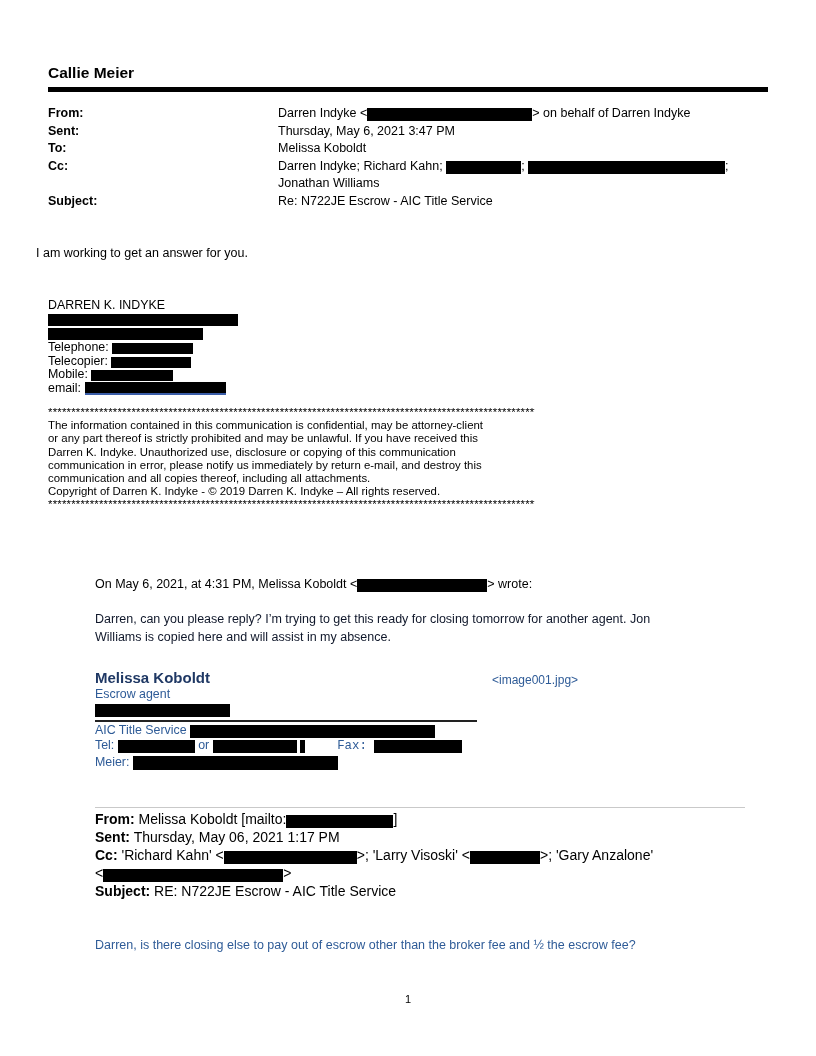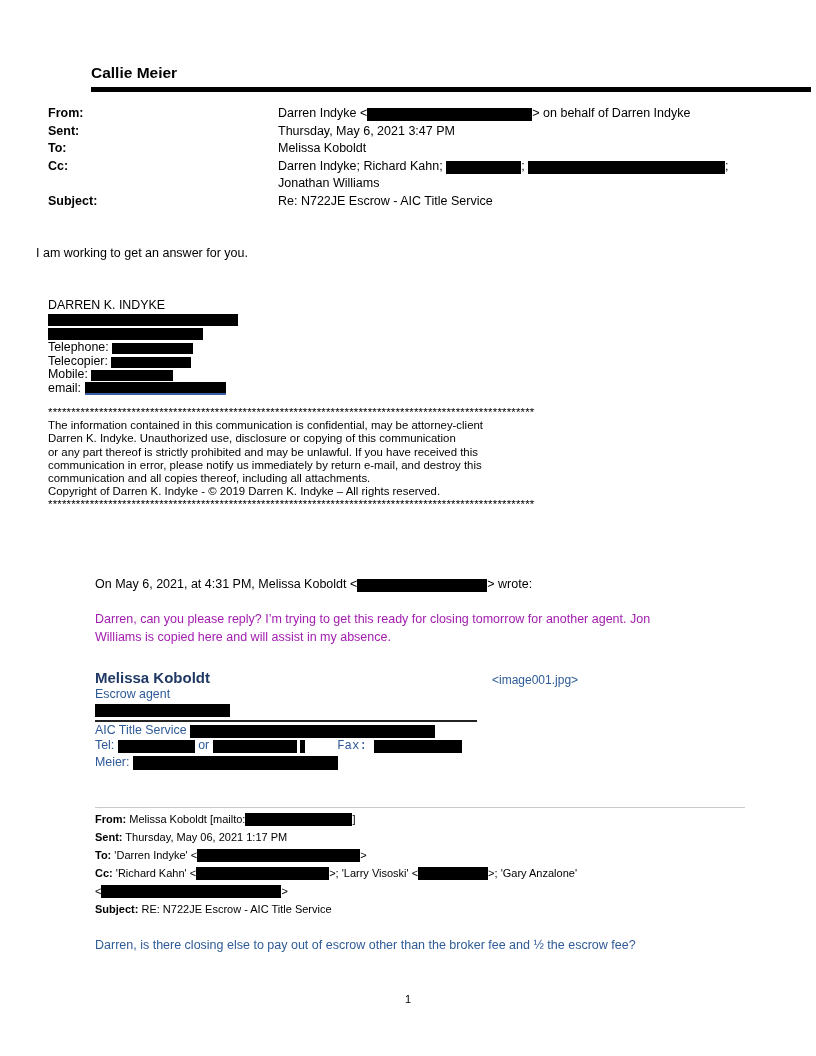--- a/index.html
+++ b/index.html
@@ -1,52 +1,52 @@
 <!DOCTYPE html>
 <html><head>
 <meta charset="utf-8">
 <style>
   html,body{margin:0;padding:0;background:#ffffff;}
   .page{position:relative;width:816px;height:1056px;background:#ffffff;overflow:hidden;
         font-family:"Liberation Sans",sans-serif;color:#000;}
   .abs{position:absolute;}
   
   .heading{top:64px;left:48px;width:720px;font-size:15.5px;font-weight:bold;
-           padding-bottom:5px;border-bottom:5px solid #000;margin-left:43px;}
+           padding-bottom:5px;border-bottom:5px solid #000;}
   
   .meta1{top:105px;left:48px;width:724px;font-size:12.5px;line-height:17.6px;}
   .mrow{display:flex;}
   .mlabel{flex:0 0 202px;font-weight:bold;}
   .mvalue{flex:1;margin-left:28px;}
   
   .bar{display:inline-block;background:#000;height:13px;vertical-align:text-bottom;margin-bottom:-1px;}
   .bar-block{display:block;background:#000;height:12px;margin:1.5px 0;}
   
   .body-intro{top:246px;left:36px;font-size:12.5px;}
   
   .sig1{top:299px;left:48px;font-size:12.4px;line-height:13.6px;}
   .sig1 .bar{height:11px;margin-bottom:0;}
   .email-bar{border-bottom:2px solid #3a5da8;}
   
   .disclaimer{top:406px;left:48px;width:492px;font-size:11.4px;line-height:13.2px;}
   .stars{white-space:nowrap;overflow:hidden;width:487px;letter-spacing:0.2px;}
   
   .quote-intro{top:577px;left:95px;font-size:12.5px;}
-  .quote-msg{top:611px;left:95px;font-size:12.5px;line-height:17.5px;color:#a21caf;}
+  .quote-msg{top:611px;left:95px;font-size:12.5px;line-height:17.5px;color:#0f172a;}
   
   .sig2{top:669px;left:95px;width:640px;font-size:12.4px;line-height:15.5px;color:#2E5B97;}
   .sig2-name{font-size:15px;font-weight:bold;color:#1F3864;line-height:18px;}
   .sig2 .bar{height:13px;}
   .sig2-hline{width:382px;border-top:2px solid #222;margin:3px 0 1px 0;}
   .attachment{position:absolute;left:397px;top:4px;color:#2E5B97;font-size:12px;}
   .fax-gap{margin-left:32px;font-family:Liberation Mono, monospace;}
   .tick{display:inline-block;background:#000;width:5px;height:13px;vertical-align:text-bottom;margin-bottom:-1px;}
   
   .hr2{top:807px;left:95px;width:650px;border-top:1px solid #c9c9c9;}
-  .meta2{top:810px;left:95px;width:680px;font-size:11px;line-height:18px;}
+  .meta2{top:810px;left:95px;width:680px;font-size:14px;line-height:18px;}
   .meta2 b{font-weight:bold;}
   
   .question{top:938px;left:95px;font-size:12.5px;color:#2E5B97;}
   
   .footer{top:993px;left:0;width:816px;text-align:center;font-size:11px;}
 </style>
 </head>
 <body>
 
 <div class="page">
@@ -87,22 +87,22 @@
     <div class="bar-block" style="width:155px"></div>
     <div><span>Telephone: </span><span class="bar" style="width:81px"></span></div>
     <div><span>Telecopier: </span><span class="bar" style="width:80px"></span></div>
     <div><span>Mobile: </span><span class="bar" style="width:82px"></span></div>
     <div><span>email:  </span> <span class="bar email-bar" style="width:141px"></span></div>
   </div>
 
   <div class="abs disclaimer">
     <div class="stars">************************************************************************************************************************************</div>
     <div>The information contained in this communication is confidential, may be attorney-client</div>
+    <div>or any part thereof is strictly prohibited and may be unlawful. If you have received this</div>
     <div>Darren K. Indyke.  Unauthorized use, disclosure or copying of this communication</div>
-    <div>or any part thereof is strictly prohibited and may be unlawful. If you have received this</div>
     <div>communication in error, please notify us immediately by return e-mail, and destroy this</div>
     <div>communication and all copies thereof, including all attachments.</div>
     <div>Copyright of Darren K. Indyke - © 2019 Darren K. Indyke – All rights reserved.</div>
     <div class="stars">************************************************************************************************************************************</div>
   </div>
 
   <div class="abs quote-intro"><span>On May 6, 2021, at 4:31 PM, Melissa Koboldt &lt;</span><span class="bar" style="width:130px"></span><span>&gt; wrote:</span></div>
 
   <div class="abs quote-msg">
     <span>Darren, can you please reply?  I’m trying to get this ready for closing tomorrow for another agent.  Jon</span><br>
@@ -118,21 +118,20 @@
     <div><span>Tel: </span> <span class="bar" style="width:77px"></span> <span>or</span> <span class="bar" style="width:84px"></span> <span class="tick"></span><span class="fax-gap">Fax: </span> <span class="bar" style="width:88px"></span></div>
     <div><span>Meier: </span><span class="bar" style="width:205px;height:14px"></span></div>
     <span class="attachment">&lt;image001.jpg&gt;</span>
   </div>
 
   <div class="abs hr2"></div>
 
   <div class="abs meta2">
     <div><b>From:</b><span> Melissa Koboldt [mailto:</span><span class="bar" style="width:107px"></span><span>]</span></div>
     <div><b>Sent:</b><span> Thursday, May 06, 2021 1:17 PM</span></div>
-    <div><b>To:</b><span> 'Darren Indyke' &lt;</span><span class="bar" style="width:163px"></span><span>&gt;</span></div>
     <div><b>Cc:</b><span> 'Richard Kahn' &lt;</span><span class="bar" style="width:133px"></span><span>&gt;; 'Larry Visoski' &lt;</span><span class="bar" style="width:70px"></span><span>&gt;; 'Gary Anzalone'</span></div>
     <div><span>&lt;</span><span class="bar" style="width:180px"></span><span>&gt;</span></div>
     <div><b>Subject:</b><span> RE: N722JE Escrow - AIC Title Service</span></div>
   </div>
 
   <div class="abs question">Darren, is there closing else to pay out of escrow other than the broker fee and ½ the escrow fee?</div>
 
   <div class="abs footer">1</div>
 
 </div>

